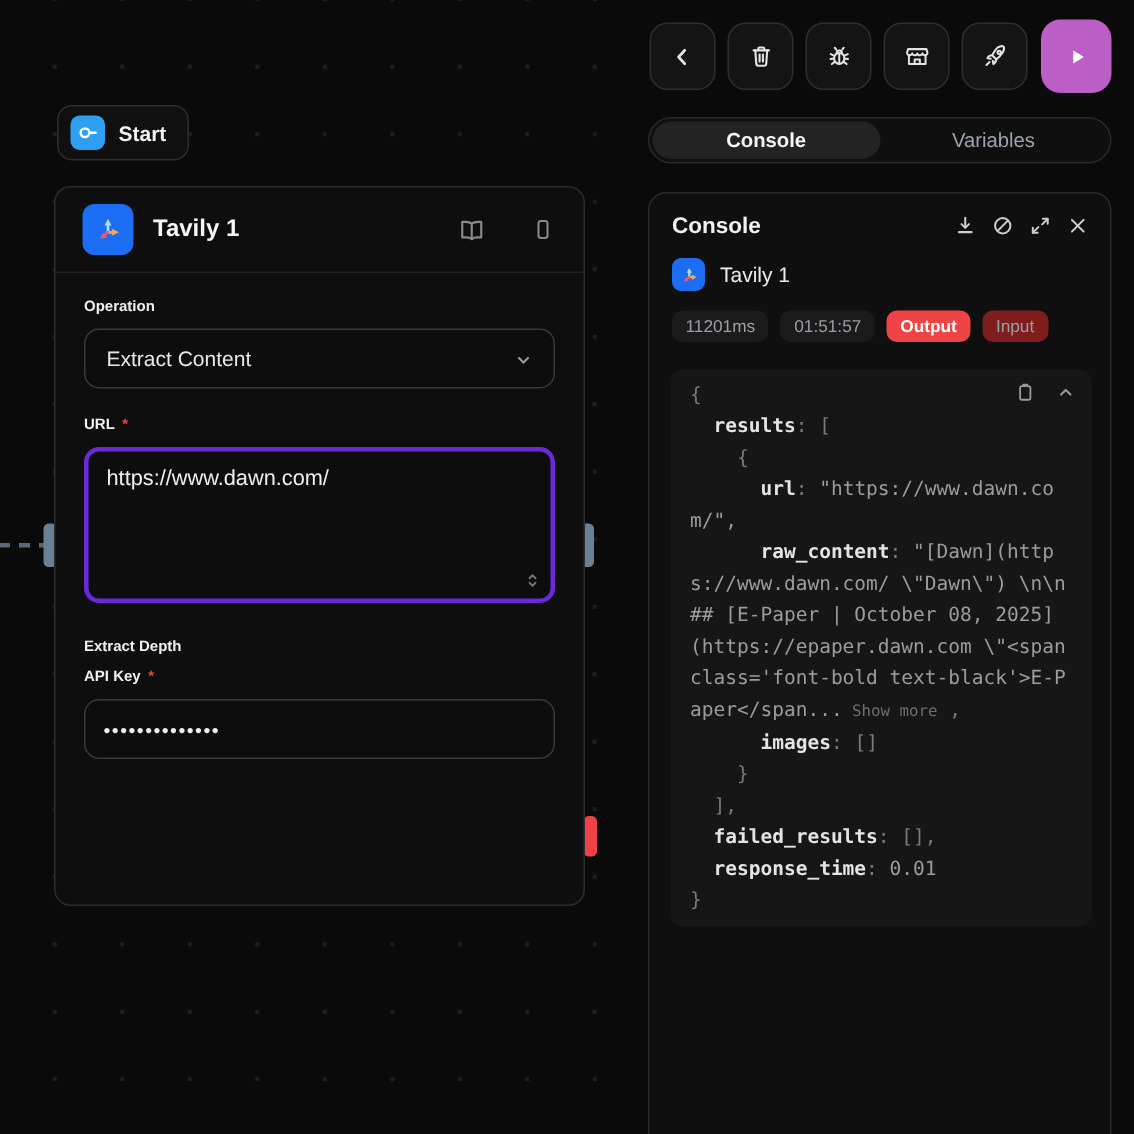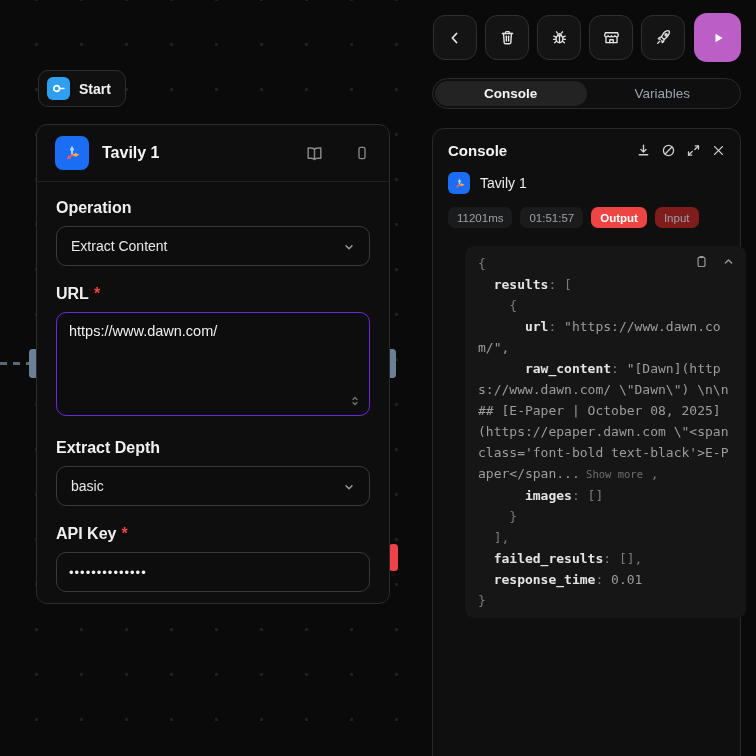--- a/index.html
+++ b/index.html
@@ -25,28 +25,28 @@
   .node-card { position:absolute; left:36px; top:124px; width:354px; height:480px;
     background:#0e0e0e; border:1px solid #2c2c2c; border-radius:11px; }
   .node-header { height:57px; display:flex; align-items:center; padding:0 18px; gap:13px;
     border-bottom:1px solid #222; }
   .tavily-logo { width:34px; height:34px; border-radius:8px; background:#1b6ef3; flex:0 0 auto;
     display:flex; align-items:center; justify-content:center; }
   .node-title { color:#f5f5f5; font-size:16px; font-weight:700; flex:1; }
   .hdr-ic { color:#8a8a8a; display:flex; align-items:center; cursor:pointer; }
   .hdr-ic + .hdr-ic { margin-left:16px; }
   .node-body { padding:17px 19px 0 19px; }
-  .f-label { color:#f0f0f0; font-size:16px; font-weight:700; margin-bottom:9px; display:flex; gap:5px; }
+  .f-label { color:#f0f0f0; font-size:10px; font-weight:700; margin-bottom:9px; display:flex; gap:5px; }
   .req { color:#ef4444; font-weight:700; }
   .select { position:relative; height:40px; border:1px solid #3a3a3a; border-radius:10px;
     display:flex; align-items:center; padding:0 34px 0 14px; color:#e8e8e8; font-size:14px;
     background:#0d0d0d; cursor:pointer; margin-bottom:19px; }
   .select svg { position:absolute; right:12px; top:12px; }
   .ta-wrap { position:relative; margin-bottom:19px; }
-  textarea.url-ta { width:100%; height:104px; background:#0d0d0d; border:1px solid #6d28d9;
+  textarea.url-ta { width:100%; height:104px; background:#0d0d0d; border:3px solid #6d28d9;
     border-radius:10px; resize:none; color:#efefef; font-size:14.5px; padding:10px 12px;
     font-family:"Liberation Sans", sans-serif; outline:none; }
   .resize-glyph { position:absolute; right:9px; bottom:8px; color:#777; }
   input.key-input { width:100%; height:40px; background:#0d0d0d; border:1px solid #3a3a3a;
     border-radius:10px; color:#efefef; font-size:13px; padding:0 12px; letter-spacing:1px; outline:none; }
 
   
   .edge-dash { position:absolute; left:0; top:362px; width:31px; height:3px;
     background:repeating-linear-gradient(90deg,#5a6878 0 7px,transparent 7px 13px); }
   .handle { position:absolute; width:9px; height:29px; border-radius:3.5px; background:#6b8094; cursor:crosshair; }
@@ -75,21 +75,21 @@
   .cp-node { display:flex; align-items:center; gap:10px; padding:13px 0 0 15px; }
   .cp-node .mini-logo { width:22px; height:22px; border-radius:6px; background:#1b6ef3;
     display:flex; align-items:center; justify-content:center; }
   .cp-node .nm { color:#ededed; font-size:14px; }
   .badges { display:flex; gap:8px; padding:13px 0 0 15px; align-items:center;text-align:center; }
   .badge { height:21px; display:flex; align-items:center; padding:0 9px; border-radius:7px;
     font-size:11.5px; color:#9aa0a6; background:#1b1b1b; }
   .badge.toggle-on { background:#ef4444; color:#ffffff; font-weight:700; cursor:pointer; }
   .badge.toggle-off { background:#7f1d1d; cursor:pointer; }
 
-  .code-block { position:absolute; left:32px; top:117px; width:281px; height:372px;
+  .code-block { position:absolute; left:14px; top:117px; width:281px; height:372px;
     background:#161616; border-radius:9px; }
   .code-tools { position:absolute; top:8px; right:10px; display:flex; gap:12px; color:#9a9a9a; }
   .code-tools > span { cursor:pointer; display:flex; }
   pre.code { margin:0; padding:7px 12px 10px 13px; font-family:"DejaVu Sans Mono", monospace;
     font-size:13px; line-height:21px; white-space:pre-wrap; word-break:break-all; color:#8c8c8c; }
   .c-k { color:#e4e4e4; font-weight:700; }
   .c-p { color:#7a7a7a; }
   .c-s { color:#9c9c9c; }
   .c-n { color:#9c9c9c; }
   .c-m { color:#6e6e6e; font-size:10.5px; }
@@ -162,26 +162,20 @@
         <span class="resize-glyph">
           <svg width="12" height="14" viewBox="0 0 24 24" fill="none" stroke="currentColor" stroke-width="2.4" stroke-linecap="round" stroke-linejoin="round">
             <polyline points="8,9 12,5 16,9"></polyline>
               <polyline points="8,15 12,19 16,15"></polyline>
           </svg>
         </span>
       </div>
 
       <div class="f-label">
         <span>Extract Depth</span>
-      </div>
-      <div class="select">
-        <span>basic</span>
-        <svg width="16" height="16" viewBox="0 0 24 24" fill="none" stroke="#9a9a9a" stroke-width="2.2" stroke-linecap="round" stroke-linejoin="round">
-            <polyline points="7.5,10 12,14.5 16.5,10"></polyline>
-          </svg>
       </div>
 
       <div class="f-label">
         <span>API Key</span>
         <span class="req">*</span>
       </div>
       <input class="key-input" type="text" readonly="" value="••••••••••••••" style="">
     </div>
   </div>
 

